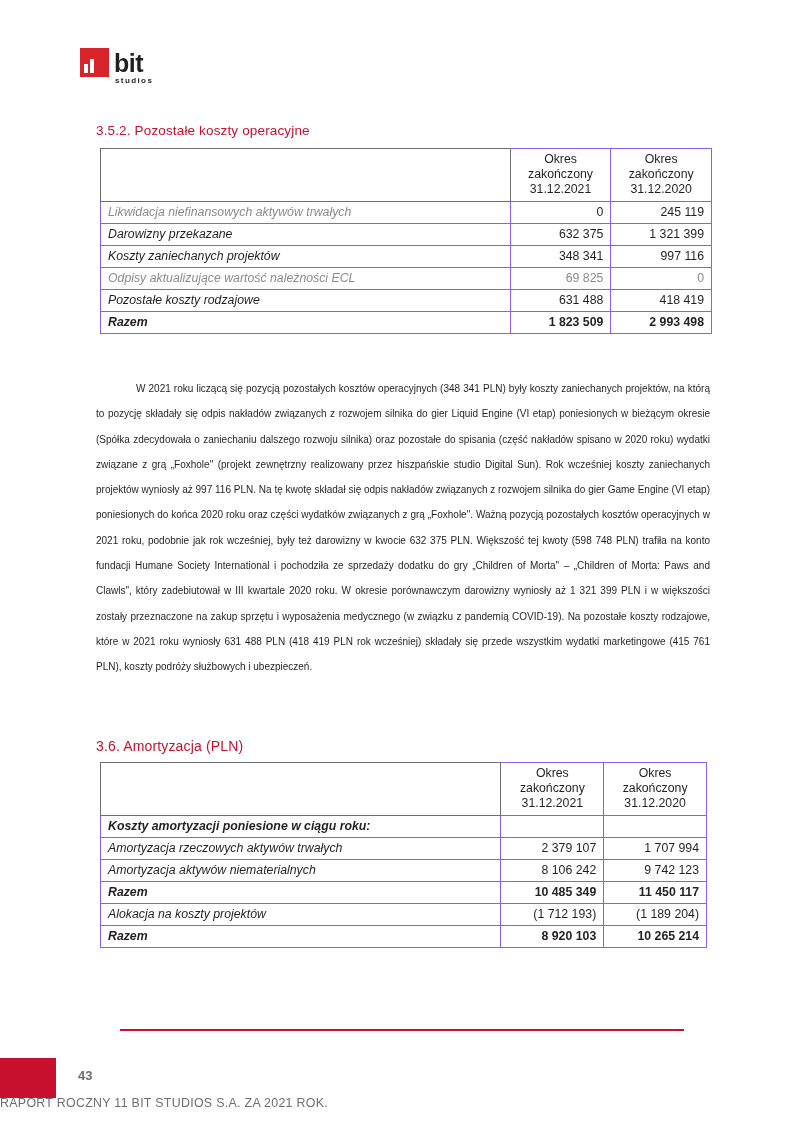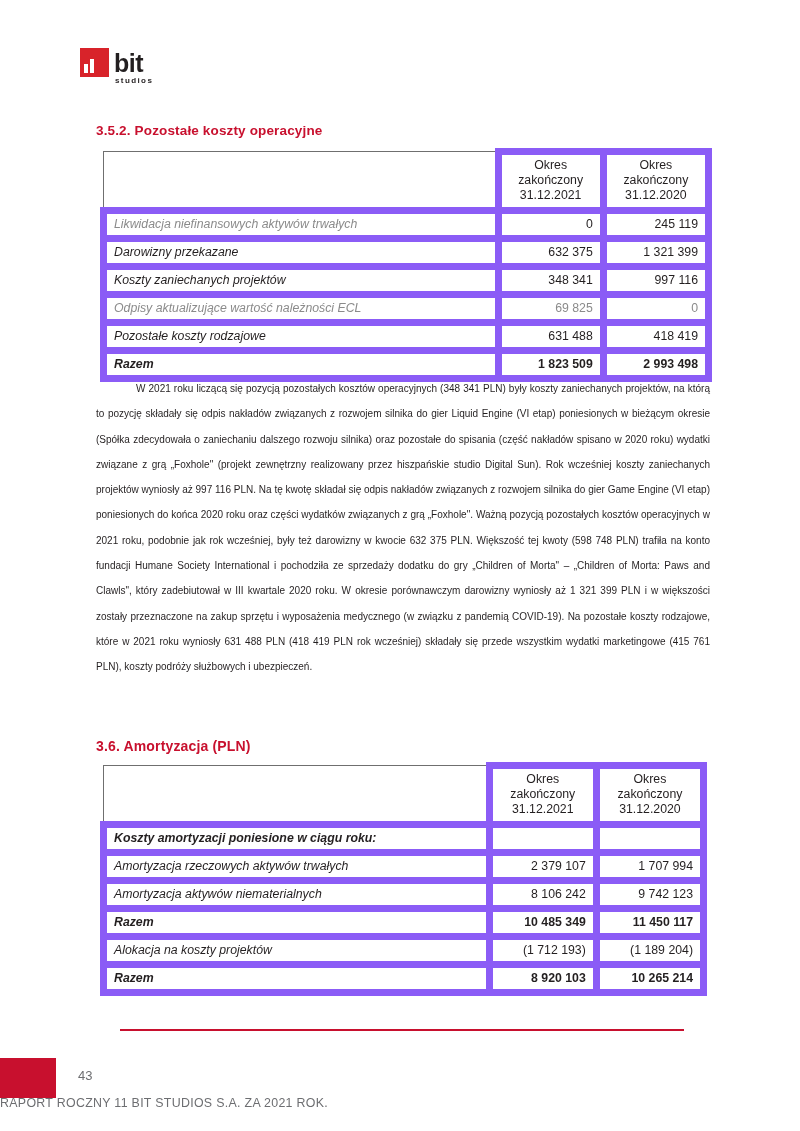--- a/index.html
+++ b/index.html
@@ -74,36 +74,36 @@
     font-weight: bold;
     letter-spacing: 1.4px;
     color: #231f20;
   }
 
   
   .section-heading {
     position: absolute;
     color: #c8102e;
     font-size: 13.5px;
-    font-weight: bold;
+    font-weight: normal;
     letter-spacing: 0.15px;
     text-align: right;
   }
   #heading-352 { left: 96px; top: 123px; }
   #heading-36  { left: 96px; top: 738px; font-size: 14px; }
 
   
   table.fin {
     position: absolute;
     border-collapse: collapse;
     font-size: 12.3px;
     color: #231f20;
   }
   table.fin td, table.fin th {
-    border: 7px solid #8b5cf6;
+    border: 1px solid #8b5cf6;
     padding: 3px 7px;
     vertical-align: middle;
     font-weight: normal;
     line-height: 15px;
   }
   table.fin td.label {
     text-align: left;
     font-style: italic;
   }
   table.fin td.num {
@@ -165,20 +165,21 @@
     width: 56px;
     height: 40px;
     background: #c8102e;
   }
   .page-number {
     position: absolute;
     left: 78px;
     top: 1068px;
     font-size: 13px;
     color: #6d6e71;
+    font-weight: bold;
   }
   .footer-text {
     position: absolute;
     left: 0;
     top: 1096px;
     width: 800px;
     text-align: left;
     font-size: 12.4px;
     letter-spacing: 0.3px;
     color: #6d6e71;

